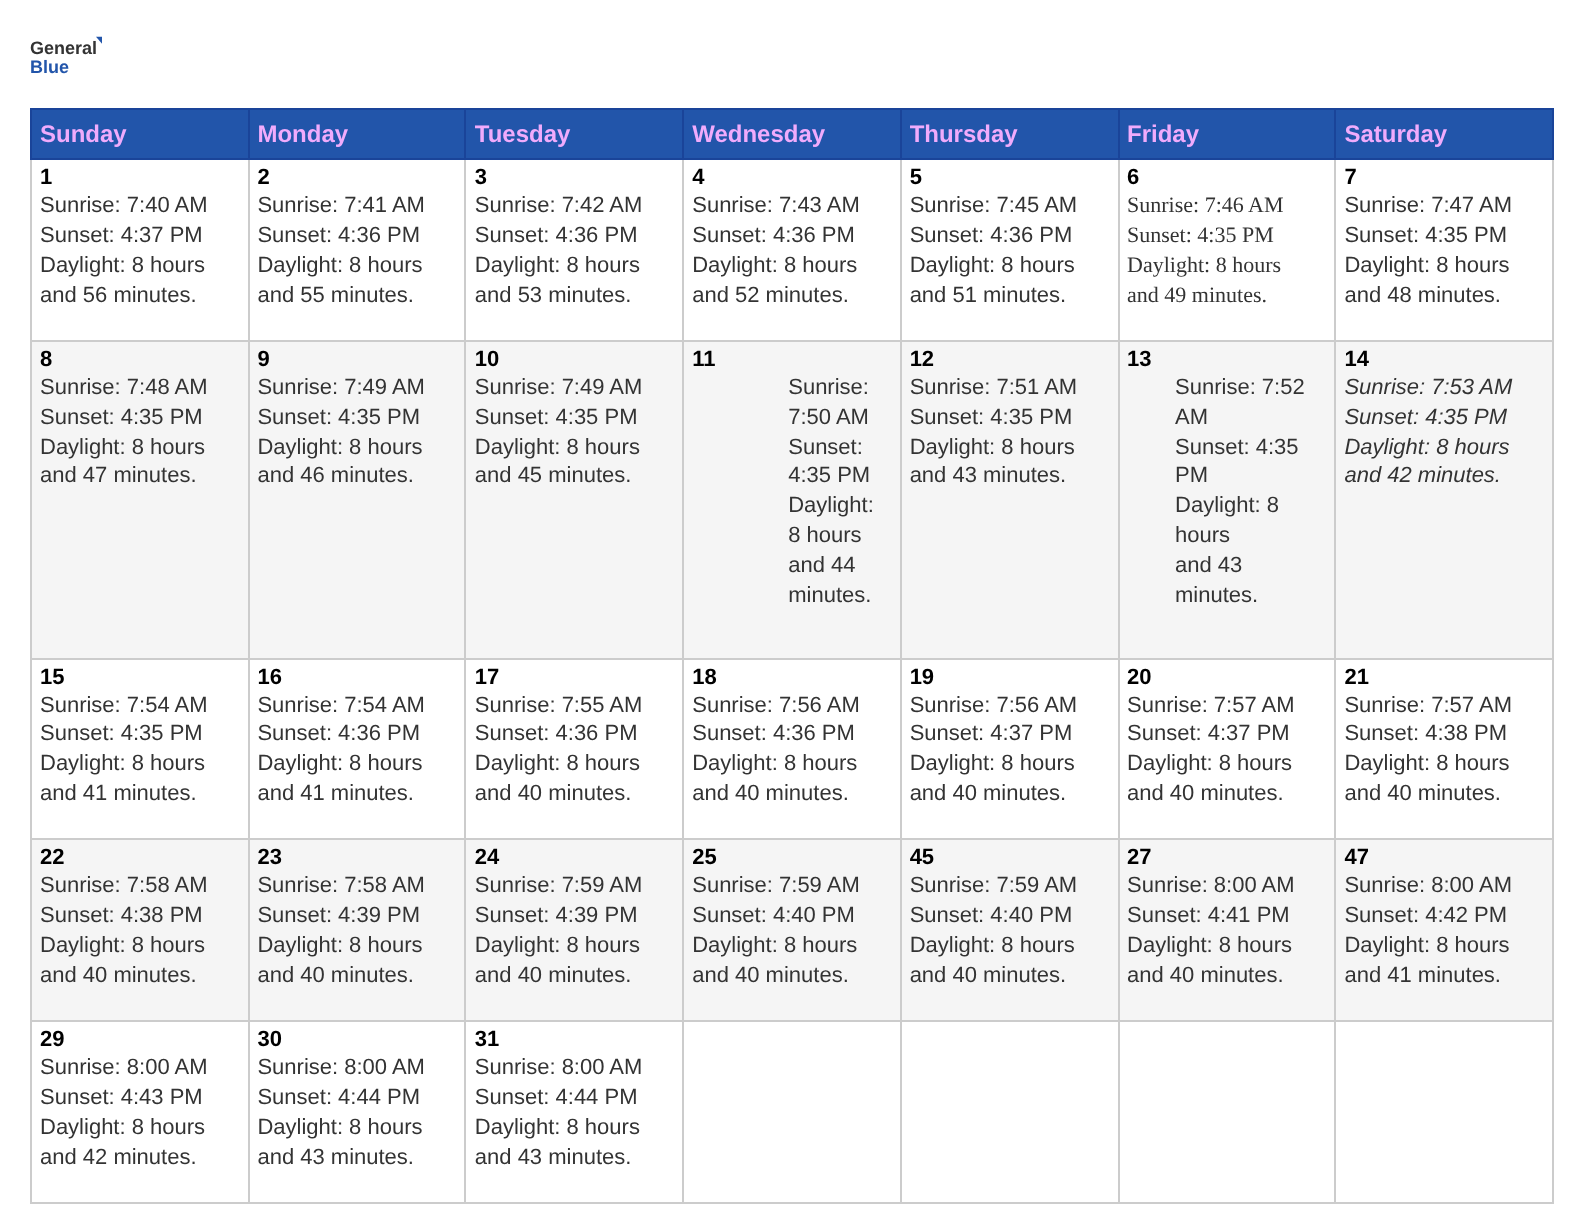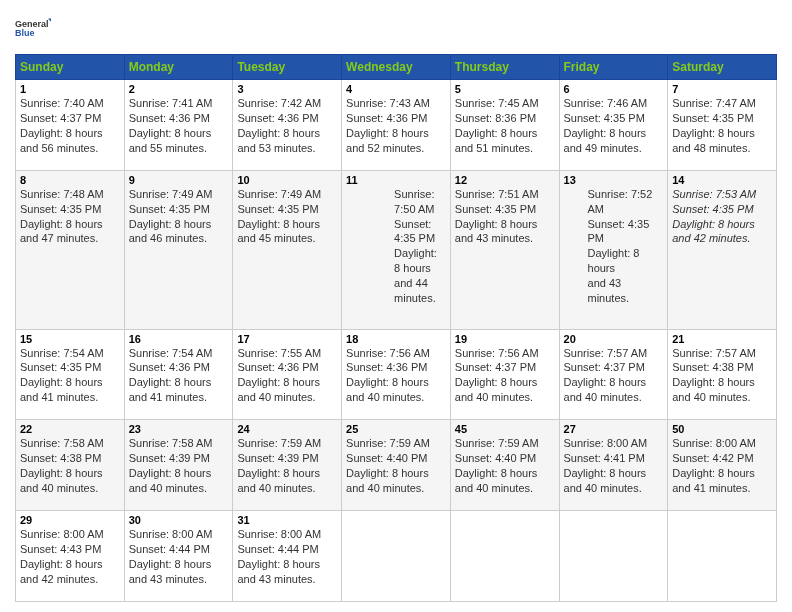--- a/index.html
+++ b/index.html
@@ -41,21 +41,21 @@
       color: #555;
     }
     .calendar {
       flex: 1;
       border-collapse: collapse;
       width: 100%;
       font-size: 10px;
     }
     .calendar th {
       background: #2255aa;
-      color: #84cc16;
+      color: #f0abfc;
       padding: 5px 4px;
       text-align: left;
       font-size: 12px;
       font-weight: bold;
       border: 1px solid #1a4499;
     }
     .calendar td {
       border: 1px solid #ccc;
       padding: 3px 4px;
       vertical-align: top;
@@ -136,27 +136,27 @@
           <td>
             <span class="day-num">4</span>
             <div class="day-info" style="white-space: pre-line;">Sunrise: 7:43 AM
 Sunset: 4:36 PM
 Daylight: 8 hours
 and 52 minutes.</div>
           </td>
           <td>
             <span class="day-num">5</span>
             <div class="day-info" style="white-space: pre-line;">Sunrise: 7:45 AM
-Sunset: 8:36 PM
+Sunset: 4:36 PM
 Daylight: 8 hours
 and 51 minutes.</div>
           </td>
           <td>
             <span class="day-num">6</span>
-            <div class="day-info" style="white-space: pre-line;">Sunrise: 7:46 AM
+            <div class="day-info" style="white-space: pre-line; font-family: Liberation Serif, serif;">Sunrise: 7:46 AM
 Sunset: 4:35 PM
 Daylight: 8 hours
 and 49 minutes.</div>
           </td>
           <td>
             <span class="day-num">7</span>
             <div class="day-info" style="white-space: pre-line;">Sunrise: 7:47 AM
 Sunset: 4:35 PM
 Daylight: 8 hours
 and 48 minutes.</div>
@@ -301,21 +301,21 @@
 and 40 minutes.</div>
           </td>
           <td>
             <span class="day-num">27</span>
             <div class="day-info" style="white-space: pre-line;">Sunrise: 8:00 AM
 Sunset: 4:41 PM
 Daylight: 8 hours
 and 40 minutes.</div>
           </td>
           <td>
-            <span class="day-num">50</span>
+            <span class="day-num">47</span>
             <div class="day-info" style="white-space: pre-line;">Sunrise: 8:00 AM
 Sunset: 4:42 PM
 Daylight: 8 hours
 and 41 minutes.</div>
           </td>
         </tr>
         <tr>
           <td>
             <span class="day-num">29</span>
             <div class="day-info" style="white-space: pre-line;">Sunrise: 8:00 AM

